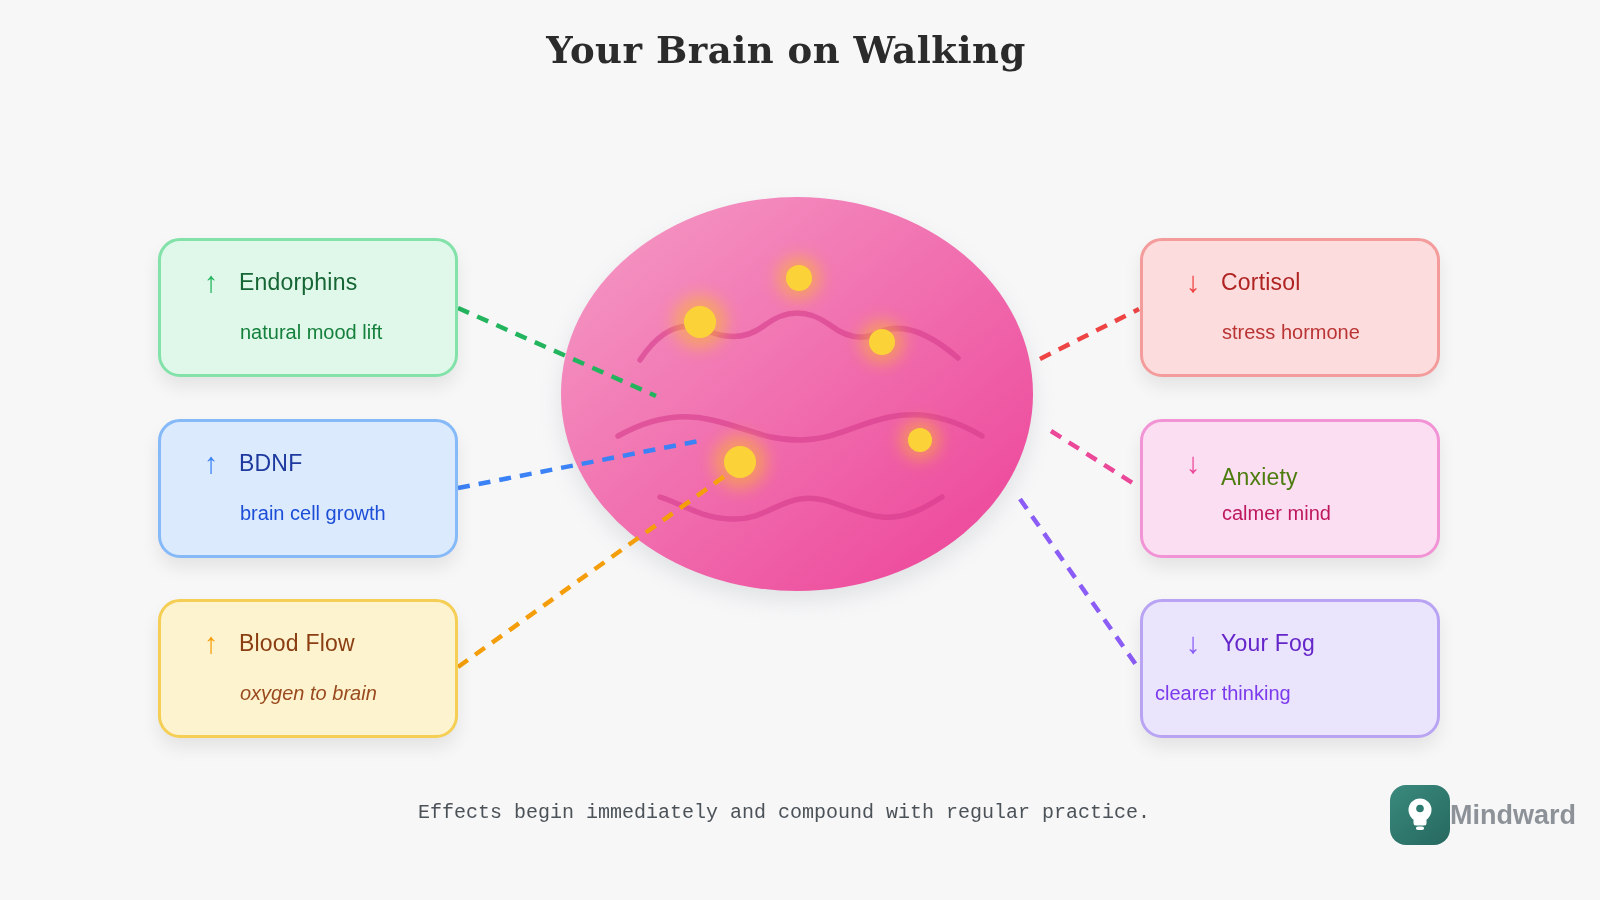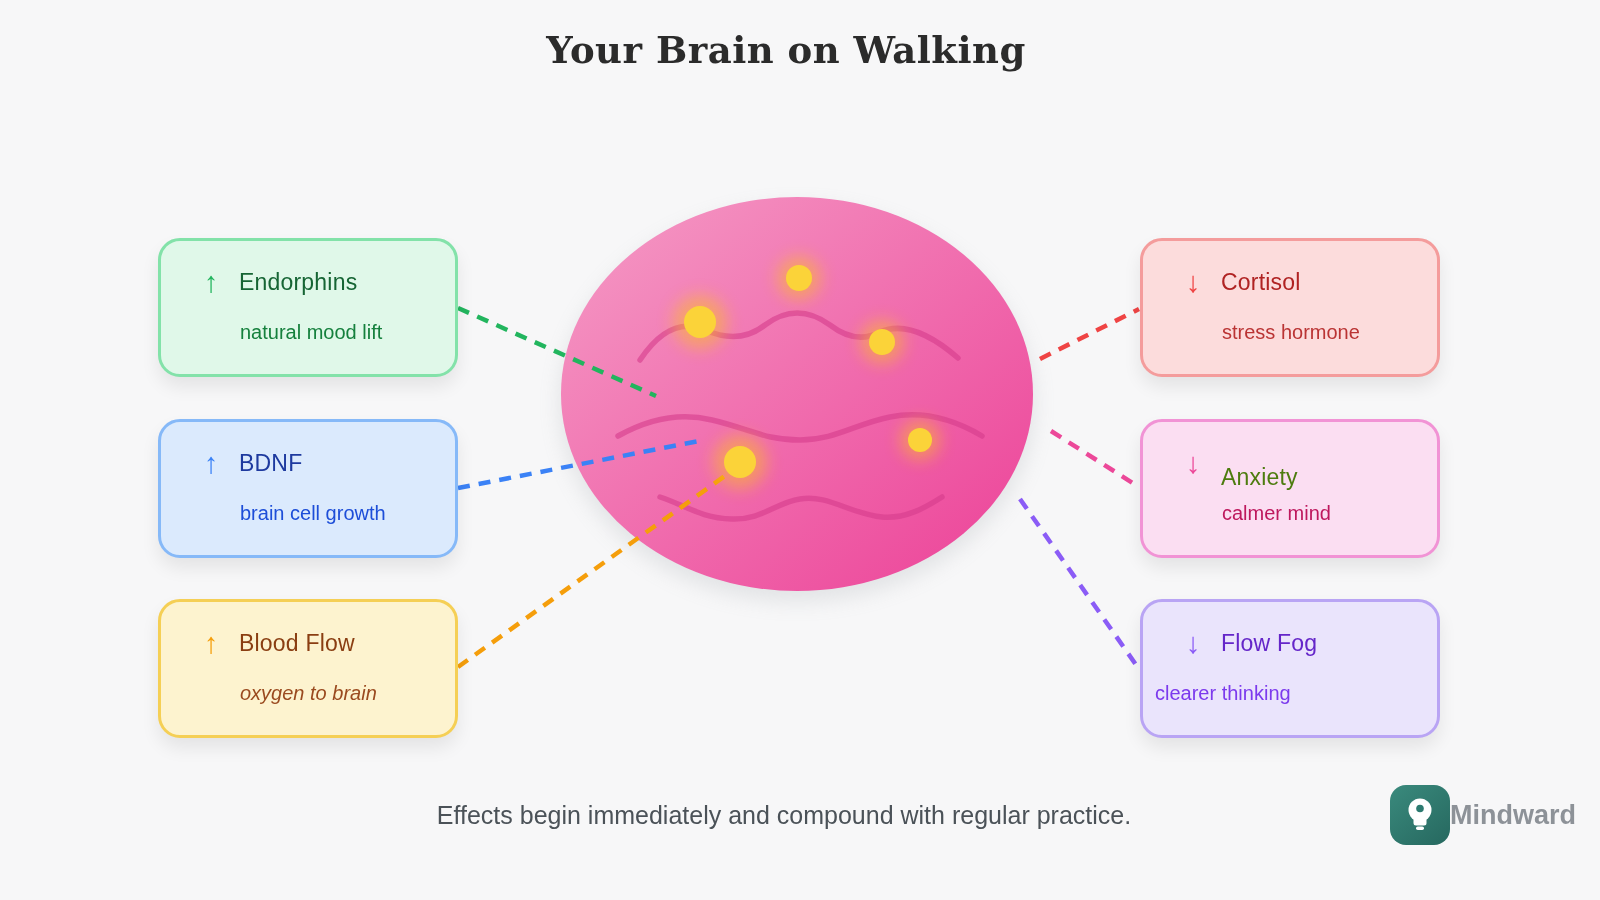--- a/index.html
+++ b/index.html
@@ -68,22 +68,23 @@
   .pos-l2 { left: 158px;  top: 419px; }
   .pos-l3 { left: 158px;  top: 599px; }
   .pos-r1 { left: 1140px; top: 238px; }
   .pos-r2 { left: 1140px; top: 419px; }
   .pos-r3 { left: 1140px; top: 599px; }
 
   .caption {
     position: absolute;
     top: 801px; left: 0; width: 1568px;
     text-align: center;
-    font-size: 25px;
+    font-size: 20px;
     color: #4b5258;
+    font-family: Liberation Mono, monospace;
   }
 
   .brand {
     position: absolute;
     left: 1390px; top: 785px;
     height: 60px;
     display: flex; align-items: center; 
   }
   .brand-badge {
     width: 60px; height: 60px;
@@ -185,21 +186,21 @@
   <div class="card-row">
     <span class="arrow">↓</span>
     <span class="card-title">Anxiety</span>
   </div>
   <div class="card-subtitle">calmer mind</div>
 </div>
 
 <div class="card theme-purple pos-r3">
   <div class="card-row">
     <span class="arrow">↓</span>
-    <span class="card-title">Flow Fog</span>
+    <span class="card-title">Your Fog</span>
   </div>
   <div class="card-subtitle">clearer thinking</div>
 </div>
 
 <div class="caption">Effects begin immediately and compound with regular practice.</div>
 
 <div class="brand">
   <div class="brand-badge">
     <svg width="60" height="60" viewBox="0 0 60 60">
       <circle cx="30" cy="25" r="11.5" fill="#ffffff"></circle>

